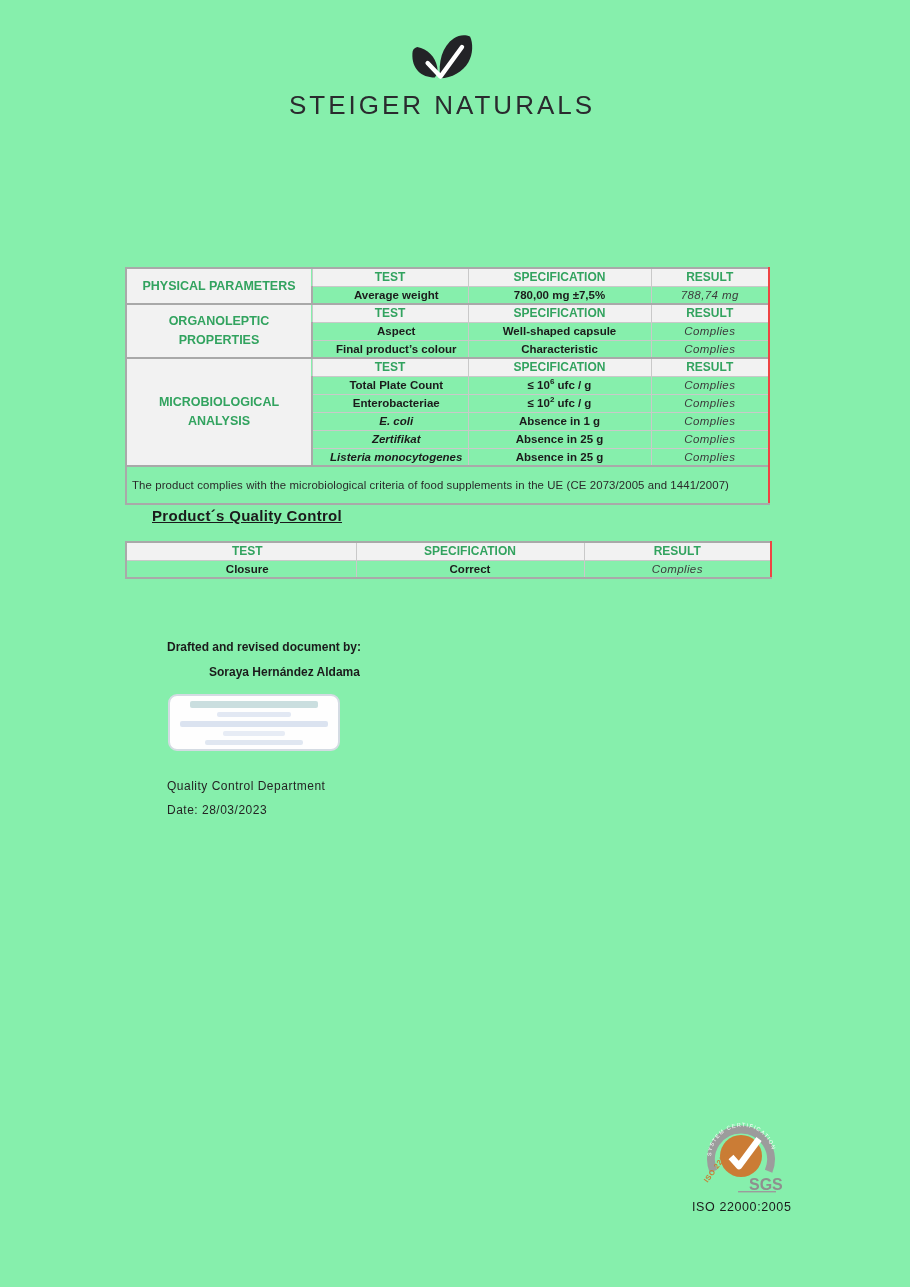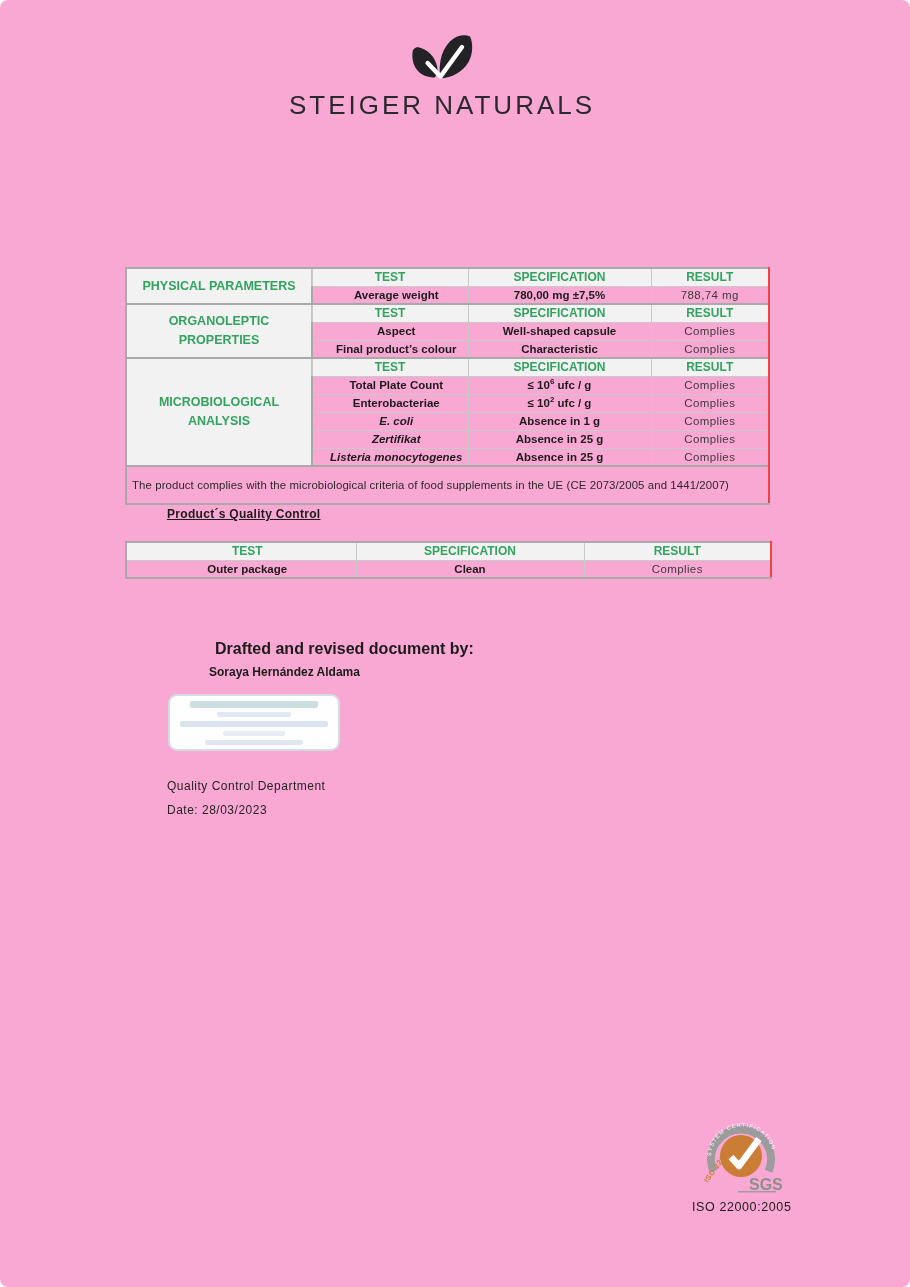--- a/index.html
+++ b/index.html
@@ -4,21 +4,21 @@
 <style>
   * { margin: 0; padding: 0; box-sizing: border-box; }
   html, body { background: #ffffff; }
   body {
     width: 910px; height: 1287px;
     position: relative;
     font-family: "Liberation Sans", sans-serif;
     color: #1d1d1d;
     overflow: hidden;
   }
-  .page { position: absolute; inset: 0; background: #f9a8d4; border-radius: 8px; }
+  .page { position: absolute; inset: 0; background: #86efac; }
 
   
   .logo-block { position: absolute; top: 34px; left: 0; width: 884px; text-align: center; }
   .logo-leaves { display: inline-block; }
   .brand-name {
     margin-top: 2px;
     font-size: 26px; letter-spacing: 3px; color: #2a2a2e; font-weight: 400;
   }
 
   
@@ -43,39 +43,39 @@
   .tbl tr:last-child td { border-bottom: 2px solid #a9a9a9; }
   .tbl td:first-child { border-left: 2px solid #a9a9a9; padding-left: 16px; }
   .tbl td:last-child { border-right: 2px solid #ef4444; }
   .lbl {
     background: #f2f2f2; color: #32a35f; font-weight: bold; font-size: 12.5px;
     white-space: normal !important; line-height: 1.5; padding: 0 14px !important; margin-left: 12px;
   }
   .h { background: #f2f2f2; color: #32a35f; font-weight: bold; font-size: 12px; }
   .b { font-weight: bold; }
   .it { font-style: italic; }
-  .res { color: #3c3c3c; font-weight: 400; letter-spacing: 0.4px; }
+  .res { color: #3c3c3c; font-weight: 400; letter-spacing: 0.4px; font-style: italic; }
   .note-cell {
     text-align: left !important; font-size: 11.4px; padding: 12px 5px !important;
     color: #2a2a2a; letter-spacing: 0.1px;
   }
   sup { font-size: 8px; vertical-align: super; line-height: 0; }
 
   #analysis-table { position: absolute; left: 125px; top: 267px; width: 643px; }
   #qc-table { position: absolute; left: 125px; top: 541px; width: 645px; }
 
   
   .qc-heading {
-    position: absolute; left: 167px; top: 507px;
-    font-size: 12px; font-weight: bold; text-decoration: underline;
+    position: absolute; left: 152px; top: 507px;
+    font-size: 15px; font-weight: bold; text-decoration: underline;
     color: #1b1b1b; letter-spacing: 0.3px;
   }
 
   
-  .sig-label { position: absolute; left: 167px; top: 640px; font-size: 16px; font-weight: bold; color: #1b1b1b; margin-left: 48px; }
+  .sig-label { position: absolute; left: 167px; top: 640px; font-size: 12px; font-weight: bold; color: #1b1b1b; }
   .sig-name  { position: absolute; left: 167px; top: 665px; font-size: 12px; font-weight: bold; color: #1b1b1b; margin-left: 42px; }
   .sig-dept  { position: absolute; left: 167px; top: 779px; font-size: 12px; color: #242424; letter-spacing: 0.5px; }
   .sig-date  { position: absolute; left: 167px; top: 803px; font-size: 12px; color: #242424; letter-spacing: 0.5px; }
 
   
   .stamp {
     position: absolute; left: 168px; top: 694px; width: 172px; height: 57px;
     border: 2px solid #d4dbe3; border-radius: 9px;
     display: flex; flex-direction: column; align-items: center; justify-content: center;
     gap: 4px; filter: blur(0.4px); background: #fefefe;
@@ -191,22 +191,22 @@
         <col style="width:228px">
         <col style="width:187px">
       </colgroup>
     <tbody>
         <tr>
       <td class="h">TEST</td>
       <td class="h">SPECIFICATION</td>
       <td class="h">RESULT</td>
     </tr>
     <tr>
-      <td class="b">Outer package</td>
-      <td class="b">Clean</td>
+      <td class="b">Closure</td>
+      <td class="b">Correct</td>
       <td class="res">Complies</td>
     </tr>
   </tbody>
     </table>
 
   <div class="sig-label">Drafted and revised document by:</div>
   <div class="sig-name">Soraya Hernández Aldama</div>
 
   <div class="stamp">
     <div class="ln ln1"></div>

